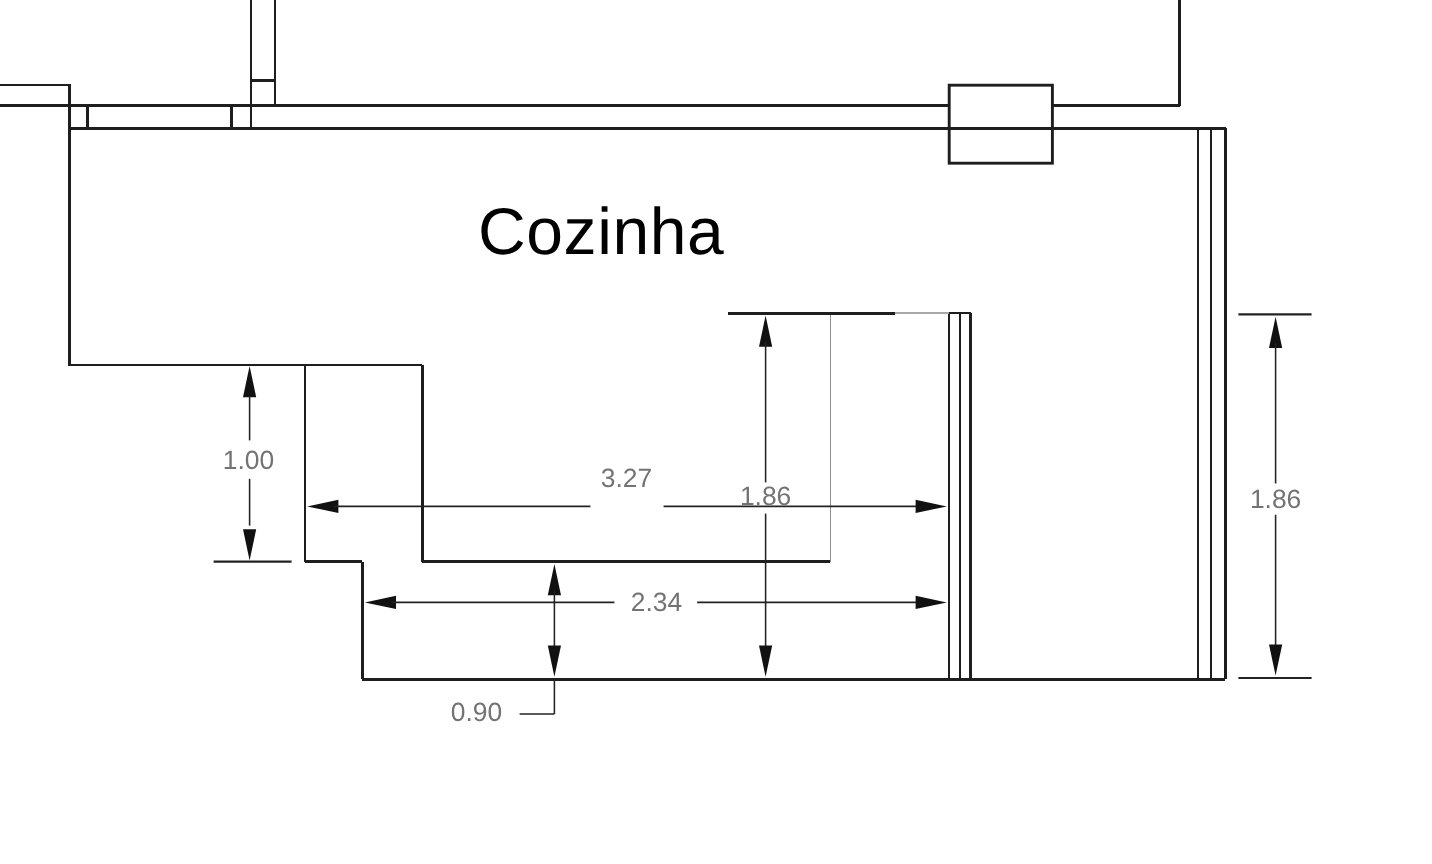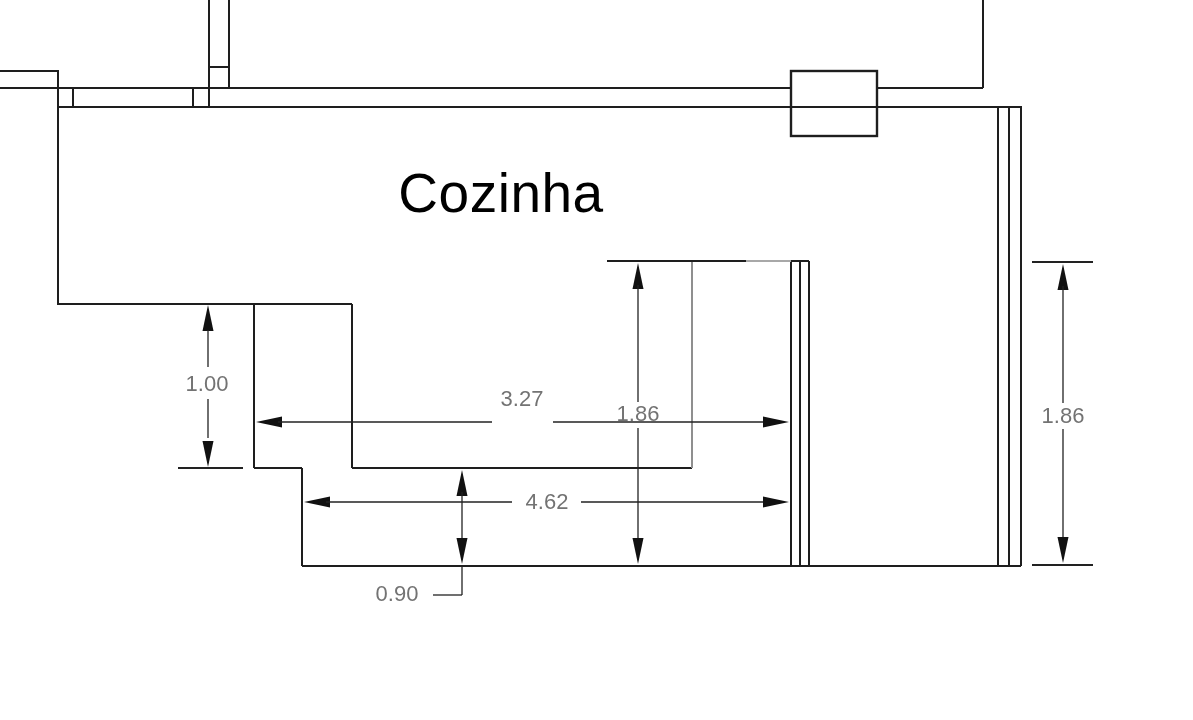--- a/index.html
+++ b/index.html
@@ -141,21 +141,21 @@
       <line x1="433" y1="595" x2="462" y2="595"></line>
     </g>
   </svg>
 
   <div class="label room-label" style="left:501px; top:193px;">Cozinha</div>
 
   <div class="label dim-label" style="left:207px; top:384px;">1.00</div>
 
   <div class="label dim-label" style="left:522px; top:399px;">3.27</div>
 
-  <div class="label dim-label" style="left:547px; top:502px;">4.62</div>
+  <div class="label dim-label" style="left:547px; top:502px;">2.34</div>
 
   <div class="label dim-label" style="left:638px; top:414px;">1.86</div>
 
   <div class="label dim-label" style="left:1063px; top:416px;">1.86</div>
 
   <div class="label dim-label" style="left:397px; top:594px;">0.90</div>
 
 </div>
 
 </body></html>

